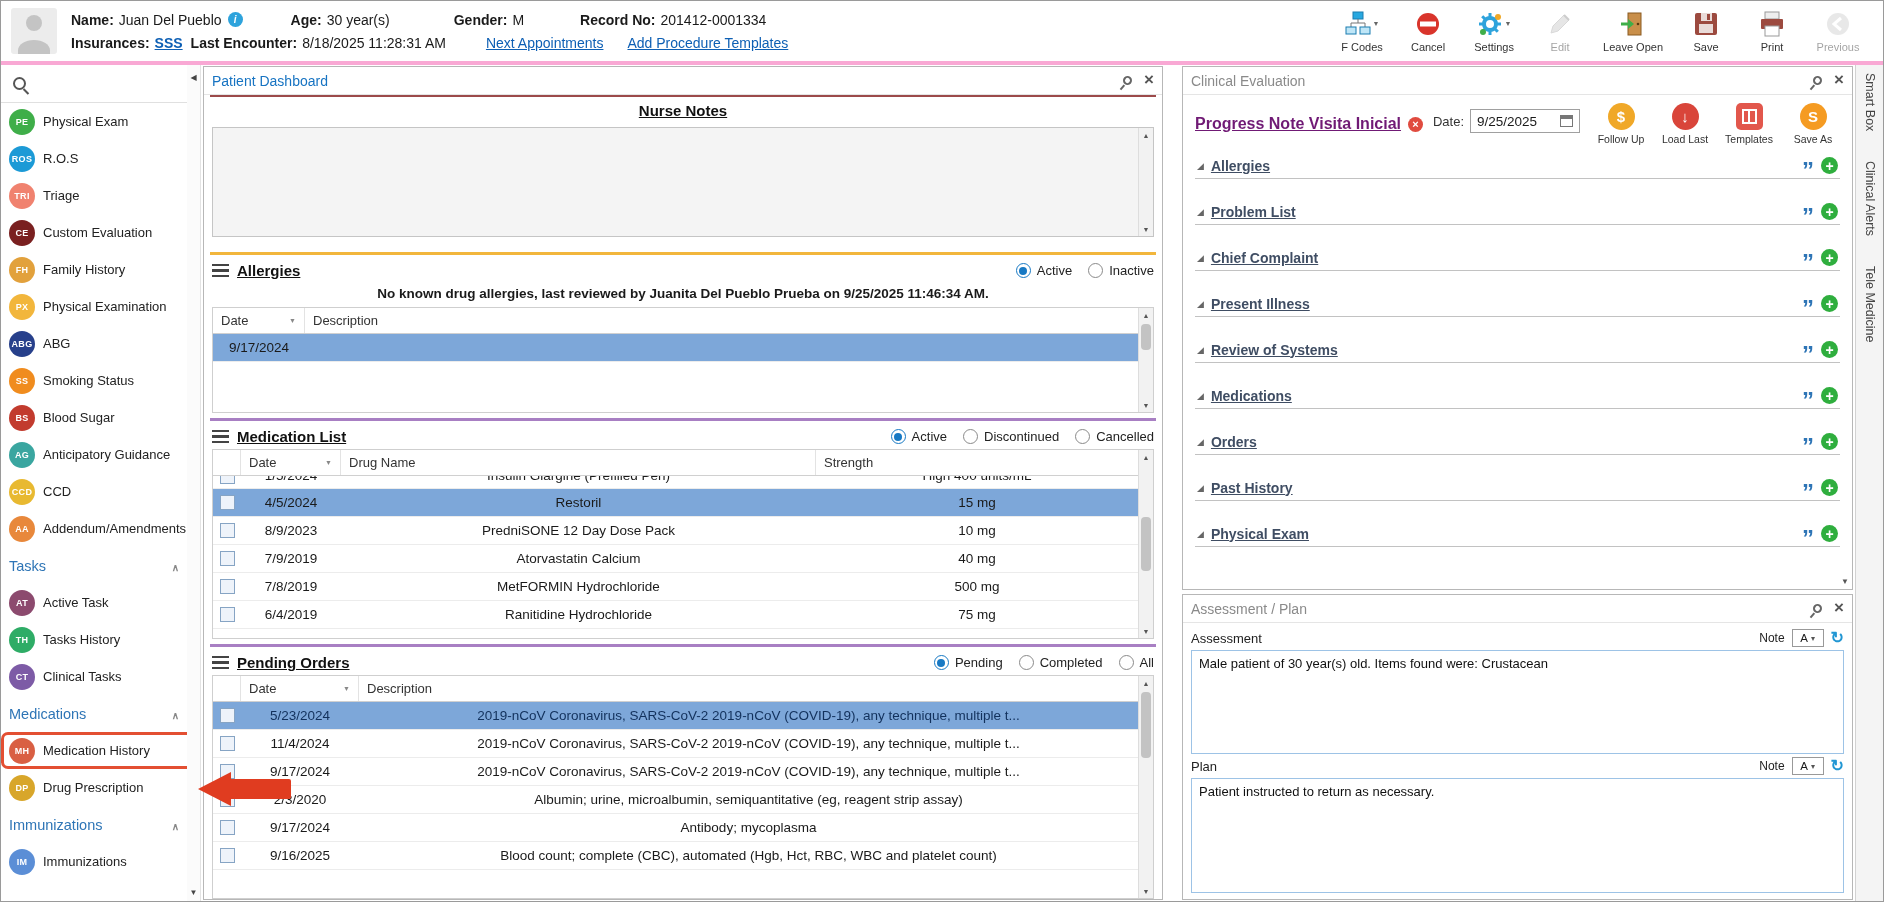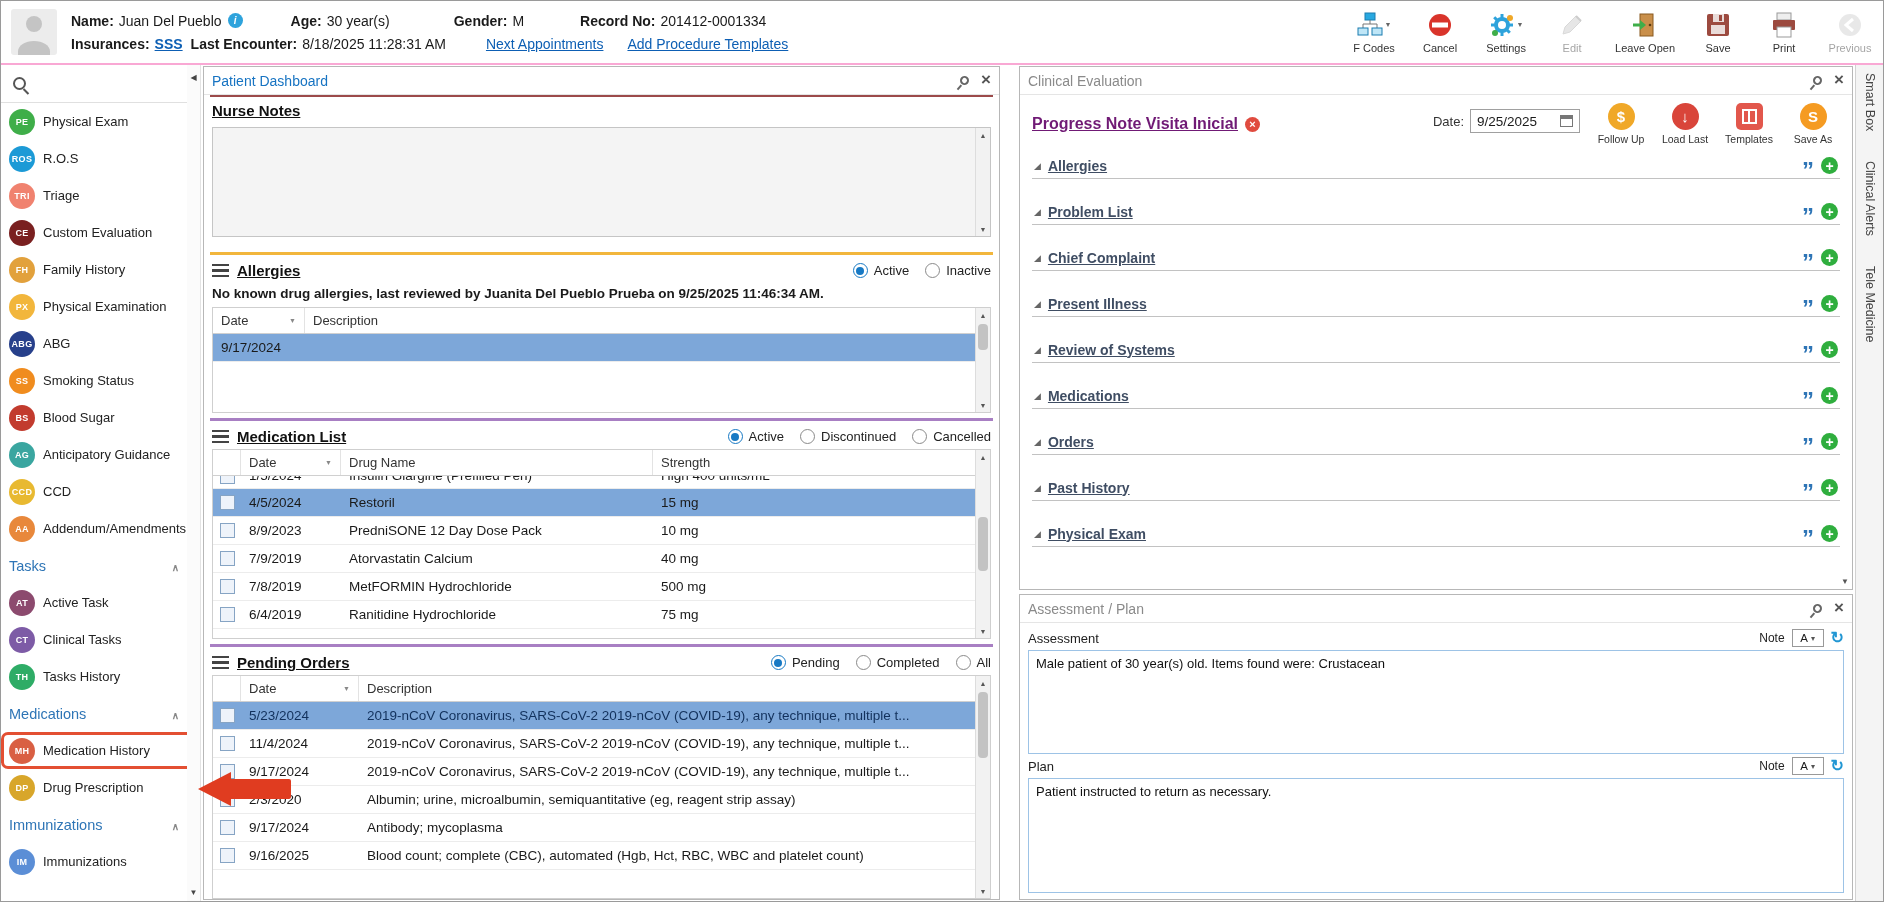--- a/index.html
+++ b/index.html
@@ -2,21 +2,21 @@
 <html><head>
 <meta charset="utf-8">
 <style>
   * { box-sizing: border-box; margin: 0; padding: 0; }
   html,body { background:#e9e9e9; }
   body { font-family:"Liberation Sans", sans-serif; font-size:13px; color:#1a1a1a; }
 
   .app { position:relative; width:1884px; height:902px; background:#fff; border:1px solid #9a9a9a; overflow:hidden; }
 
   
-  .top-header { height:64px; display:flex; align-items:center; padding:0 8px 0 10px; border-bottom:2px solid #f9a8d4; background:#fff; }
+  .top-header { height:64px; display:flex; align-items:center; padding:0 20px 0 10px; border-bottom:4px solid #f9a8d4; background:#fff; }
   .avatar { width:46px; height:46px; background:#ececec; border-radius:3px; position:relative; overflow:hidden; flex:none; }
   .avatar::before { content:""; position:absolute; top:7px; left:50%; transform:translateX(-50%); width:16px; height:16px; border-radius:50%; background:#c4c4c4; }
   .avatar::after { content:""; position:absolute; bottom:-7px; left:50%; transform:translateX(-50%); width:32px; height:21px; border-radius:50% 50% 0 0; background:#c4c4c4; }
   .pt-info { display:flex; flex-direction:column; gap:7px; margin-left:14px; font-size:14px; }
   .pt-row { display:flex; align-items:center; white-space:nowrap; }
   .lbl { font-weight:bold; color:#1a1a1a; margin-right:5px; }
   .val { color:#1a1a1a; }
   .ml48{ margin-left:48px; } .ml64{ margin-left:64px; } .ml56{ margin-left:56px; } .ml12{ margin-left:8px; } .ml40{ margin-left:40px; } .ml24{ margin-left:24px; }
   .info-ic { width:15px; height:15px; border-radius:50%; background:#2ea3dc; color:#fff; display:inline-flex; align-items:center; justify-content:center; font-size:10px; font-weight:bold; font-style:italic; margin-left:6px; cursor:pointer; flex:none; }
   .info-ic::after { content:"i"; }
@@ -56,21 +56,21 @@
   .panel-hd { height:28px; flex:none; display:flex; align-items:center; padding:0 8px; border-bottom:1px solid #e5e5e5; }
   .panel-hd .ttl { font-size:14px; color:#8a8a8a; }
   .dash .panel-hd .ttl { color:#1673c2; }
   .hd-icons { margin-left:auto; display:flex; align-items:center; gap:12px; }
   .pin-ic { width:9px; height:9px; border:2px solid #666; border-radius:50%; position:relative; transform:rotate(40deg); cursor:pointer; }
   .pin-ic::after { content:""; position:absolute; top:8px; left:2px; width:2px; height:6px; background:#666; }
   .close-ic { cursor:pointer; }
   .close-ic::after { content:"×"; font-size:17px; font-weight:bold; color:#555; line-height:12px; }
 
   
-  .dash { width:797px; flex:none; margin:1px 2px; }
+  .dash { width:960px; flex:none; margin:1px 2px;text-align:center; }
   .dash-body { flex:1; display:flex; flex-direction:column; overflow:hidden; padding:0 6px 0 6px; }
 
   .sec-title { font-size:15px; font-weight:bold; color:#111; text-decoration:underline; cursor:pointer; }
   .nn { border-top:2px solid #9c4a4a; padding:5px 2px 10px; }
   .nn-box { margin-top:8px; height:110px; border:1px solid #c5c5c5; background:#f4f4f4; position:relative; padding-right:16px; font-size:13px; }
 
   .sec { margin-top:5px; display:flex; flex-direction:column; min-height:0; }
   .sec-bar { display:flex; align-items:center; gap:8px; padding:7px 2px 4px; }
   .sec.allergy .sec-bar { border-top:3px solid #f2b63c; }
   .sec.meds .sec-bar, .sec.pending .sec-bar { border-top:3px solid #a87fc3; }
@@ -397,28 +397,28 @@
             <span class="side-chev"></span>
           </div>
 
           <div class="side-row">
             <span class="side-ico" style="background: rgb(140, 74, 110);">AT</span>
             <span class="side-label">Active Task</span>
 
           </div>
 
           <div class="side-row">
+            <span class="side-ico" style="background: rgb(46, 172, 102);">TH</span>
+            <span class="side-label">Tasks History</span>
+
+          </div>
+
+          <div class="side-row">
             <span class="side-ico" style="background: rgb(125, 91, 166);">CT</span>
             <span class="side-label">Clinical Tasks</span>
-
-          </div>
-
-          <div class="side-row">
-            <span class="side-ico" style="background: rgb(46, 172, 102);">TH</span>
-            <span class="side-label">Tasks History</span>
 
           </div>
 
           <div class="side-row section">
 
             <span class="side-label">Medications</span>
             <span class="side-chev"></span>
           </div>
 
           <div class="side-row hl">

